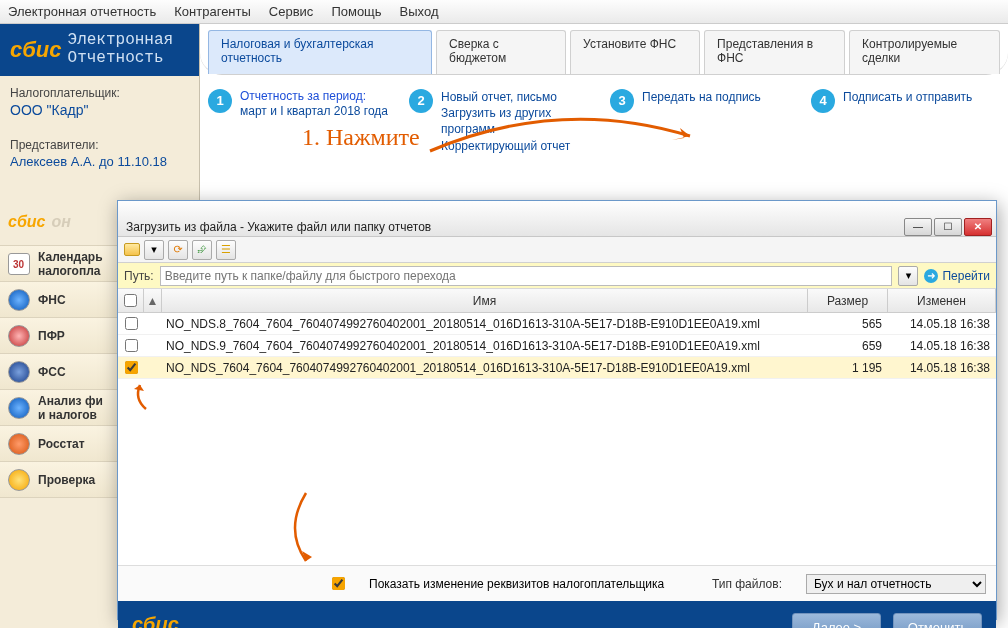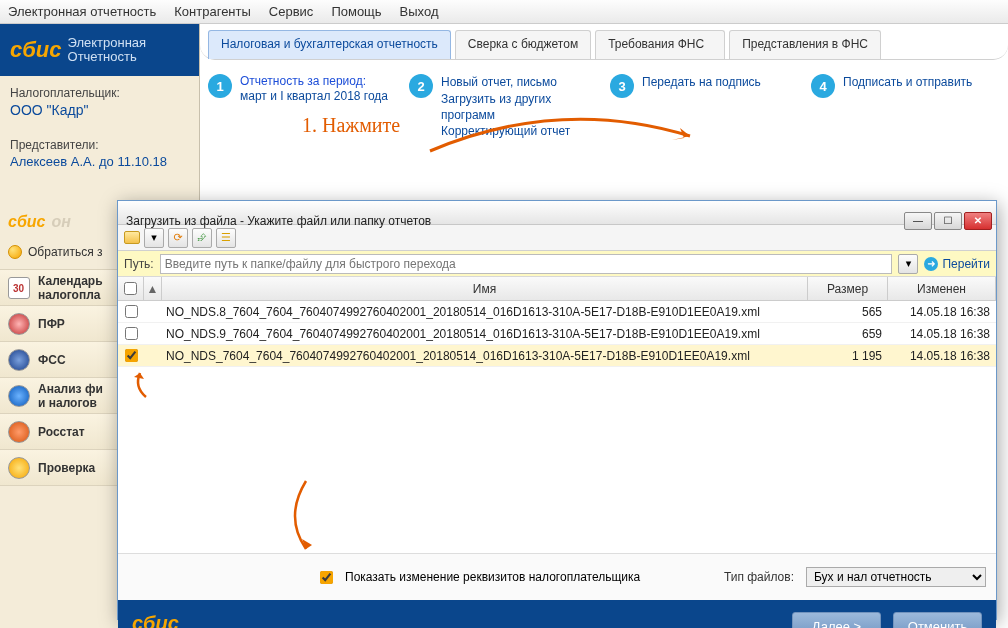--- a/index.html
+++ b/index.html
@@ -9,21 +9,21 @@
   .menubar { height: 24px; background: linear-gradient(#fdfdfd, #eaeaea); border-bottom: 1px solid #ccc; display: flex; align-items: center; padding: 0 8px; gap: 18px; font-size: 13px; color: #333; }
   .menubar-item { cursor: pointer; }
   
   
   .main { display: flex; height: calc(628px - 24px); }
   
   
   .sidebar { width: 200px; background: #f4ecd9; border-right: 1px solid #c8c0ad; position: relative; overflow: hidden; }
   .logo { height: 52px; background: #0a468c; display: flex; align-items: center; padding: 6px 10px; color: #fff; gap: 6px; }
   .logo-main { font-size: 22px; font-weight: bold; font-style: italic; color: #f7a600; }
-  .logo-sub { font-size: 13px; line-height: 1.1; color: #cfe0f3; }
+  .logo-sub { font-size: 16px; line-height: 1.1; color: #cfe0f3; font-family: Liberation Mono, monospace; }
   .tax-block { padding: 10px 10px 6px; }
   .tax-label { color: #444; font-size: 12px; }
   .org-name { color: #0b4a9c; font-size: 14px; margin-top: 2px; cursor: pointer; }
   .rep-block { padding: 14px 10px 6px; }
   .rep-name { color: #0b4a9c; font-size: 13px; margin-top: 2px; cursor: pointer; }
   
   .sbis-online { margin: 32px 8px 8px; height: 30px; display: flex; align-items: center; gap: 6px; font-size: 16px; font-style: italic; font-weight: bold;}
   .sbis-online .l1 { color: #f7a600; }
   .sbis-online .l2 { color: #d6cdb9; }
   
@@ -55,21 +55,21 @@
   .step-num { width: 24px; height: 24px; border-radius: 50%; background: #2aa9e0; color: #fff; font-weight: bold; display: flex; align-items: center; justify-content: center; font-size: 13px; flex-shrink: 0; }
   .step-body { font-size: 12px; color: #333; }
   .step-body .title { color: #1d4ed8; }
   .step-body .link { color: #0b4a9c; cursor: pointer; line-height: 1.3; margin-top: 1px; }
   
   .hand-note { font-family: "Comic Sans MS", cursive; color: #e25c00; font-size: 22px; position: absolute; }
   .arrow-svg { position: absolute; pointer-events: none; }
   
   
   .dialog { position: absolute; left: 117px; top: 200px; width: 880px; height: 420px; border: 1px solid #6b98c9; background: #fff; box-shadow: 2px 4px 18px rgba(0,0,0,.35); z-index: 50; }
-  .dlg-title { height: 24px; background: linear-gradient(#fefefe, #e5e5e5); border-bottom: 1px solid #c7c7c7; display: flex; align-items: center; padding: 16px 4px 0 8px; font-size: 12px; color: #222; }
+  .dlg-title { height: 36px; background: linear-gradient(#fefefe, #e5e5e5); border-bottom: 1px solid #c7c7c7; display: flex; align-items: center; padding: 16px 4px 0 8px; font-size: 12px; color: #222; }
   .dlg-title-text { flex: 1; }
   .win-btns { display: flex; gap: 2px; }
   .win-btn { width: 28px; height: 18px; border: 1px solid #888; border-radius: 2px; background: linear-gradient(#f6f6f6,#d7d7d7); cursor: pointer; font-size: 10px; display: flex; align-items: center; justify-content: center; }
   .win-btn.close { background: linear-gradient(#f08080,#d63030); color: #fff; border-color: #a02020; font-weight: bold; }
   
   .crumb-bar { height: 26px; border-bottom: 1px solid #d0d0d0; display: flex; align-items: center; padding: 0 6px; gap: 4px; background: #f5f5f5; }
   .folder-ic { width: 16px; height: 13px; background: linear-gradient(#ffe9a0,#f4c24b); border: 1px solid #c79a20; border-radius: 2px; }
   .crumb-input { flex: 1; height: 20px; border: 1px solid #aaa; padding: 0 4px; font-size: 12px; }
   .mini-btn { width: 20px; height: 20px; border: 1px solid #aaa; background: linear-gradient(#fdfdfd,#e4e4e4); border-radius: 2px; cursor: pointer; display:flex; align-items:center; justify-content:center; font-size:11px;}
   
@@ -92,34 +92,34 @@
   .grid-row.sel { background: #fff6cf; }
   .gc-chk { width: 26px; display: flex; align-items: center; justify-content: center; }
   .gc-sort { width: 18px; }
   .gc-name { flex: 1; padding-left: 4px; white-space: nowrap; overflow: hidden; text-overflow: ellipsis; color: #222; }
   .gc-size { width: 80px; text-align: right; padding-right: 6px; color: #222; }
   .gc-mod { width: 108px; text-align: right; padding-right: 6px; color: #222; }
   input[type=checkbox].ck { width: 13px; height: 13px; accent-color: #f6a400; }
   
   .dlg-mid { position: relative; height: 186px; }
   
-  .dlg-opts { height: 47px; border-top: 1px solid #ddd; display: flex; align-items: center; padding: 0 10px; gap: 12px; font-size: 12px; background: #fafafa; }
+  .dlg-opts { height: 36px; border-top: 1px solid #ddd; display: flex; align-items: center; padding: 0 10px; gap: 24px; font-size: 12px; background: #fafafa; }
   .spacer-180 { width: 180px; }
   .filetype-label { color: #333; margin-left: auto; }
   .filetype-select { width: 180px; height: 20px; border: 1px solid #aaa; font-size: 12px; padding: 0 3px; }
   
   .dlg-footer { height: 52px; background: #0a468c; display: flex; align-items: center; padding: 0 14px; gap: 10px; }
   .dlg-footer .logo2 { font-size: 20px; font-weight: bold; font-style: italic; color: #f7a600; }
   .dlg-footer .sublogo { font-size: 8px; color: #f7a600; letter-spacing: 0.5px; margin-top: -3px;}
   .dlg-footer .btns { margin-left: auto; display: flex; gap: 12px; }
   .dlg-btn { width: 89px; height: 28px; border: 1px solid #7293bd; border-radius: 3px; background: linear-gradient(#9cb9db,#6f94c1); color: #fff; font-size: 13px; cursor: pointer; }
   
   .note2 { top: 402px; left: 160px; }
   .note3 { top: 470px; left: 230px; }
-  .note1 { top: 114px; left: 302px; font-size: 20px; }
+  .note1 { top: 124px; left: 302px; font-size: 24px; }
 </style>
 </head>
 <body>
 
 <div class="menubar">
   <span class="menubar-item">Электронная отчетность</span>
   <span class="menubar-item">Контрагенты</span>
   <span class="menubar-item">Сервис</span>
   <span class="menubar-item">Помощь</span>
   <span class="menubar-item">Выход</span>
@@ -137,29 +137,29 @@
       <div class="org-name">ООО "Кадр"</div>
     </div>
     <div class="rep-block">
       <div class="tax-label">Представители:</div>
       <div class="rep-name">Алексеев А.А. до 11.10.18</div>
     </div>
     <div class="sbis-online">
       <span class="l1">сбис</span>
         <span class="l2">он</span>
     </div>
-    <div class="contact-link">
-      <span class="contact-dot"></span>
-      <span>Обратиться з</span>
-    </div>
     <div class="side-list" id="side-list">
         <div class="side-item">
           <span class="side-icon cal"></span>
           <span style="white-space:pre-line">Календарь
 налогопла</span>
+        </div>
+        <div class="side-item">
+          <span class="side-icon blue"></span>
+          <span style="white-space:pre-line">ФНС</span>
         </div>
         <div class="side-item">
           <span class="side-icon red"></span>
           <span style="white-space:pre-line">ПФР</span>
         </div>
         <div class="side-item">
           <span class="side-icon navy"></span>
           <span style="white-space:pre-line">ФСС</span>
         </div>
         <div class="side-item">
@@ -176,22 +176,23 @@
           <span style="white-space:pre-line">Проверка</span>
         </div>
       </div>
   </div>
 
   <div class="content">
     <div class="tabs">
       <div class="tab active">Налоговая и
 бухгалтерская отчетность</div>
       <div class="tab">Сверка с бюджетом</div>
-      <div class="tab">Требования ФНС</div>
+      <div class="tab">Установите ФНС</div>
       <div class="tab">Представления в ФНС</div>
+      <div class="tab">Контролируемые сделки</div>
     </div>
 
     <div class="steps">
       <div class="step">
         <div class="step-num">1</div>
         <div class="step-body">
           <div class="title">Отчетность за период:</div>
           <div class="link">март и I квартал 2018 года</div>
         </div>
       </div>

